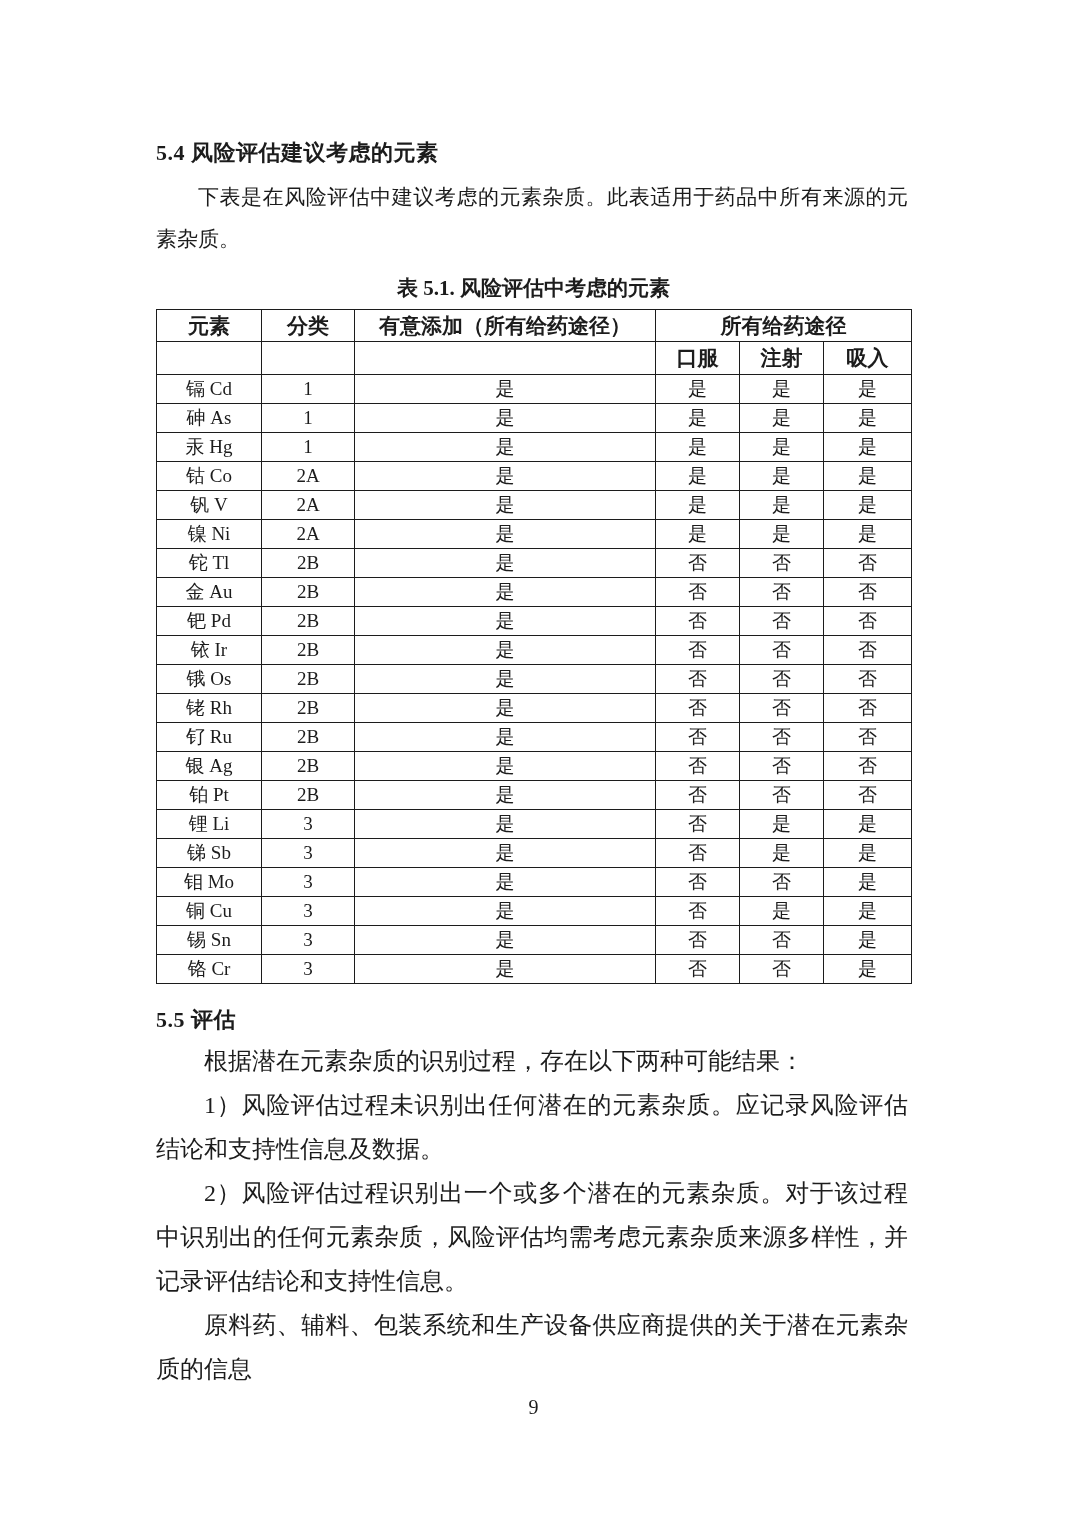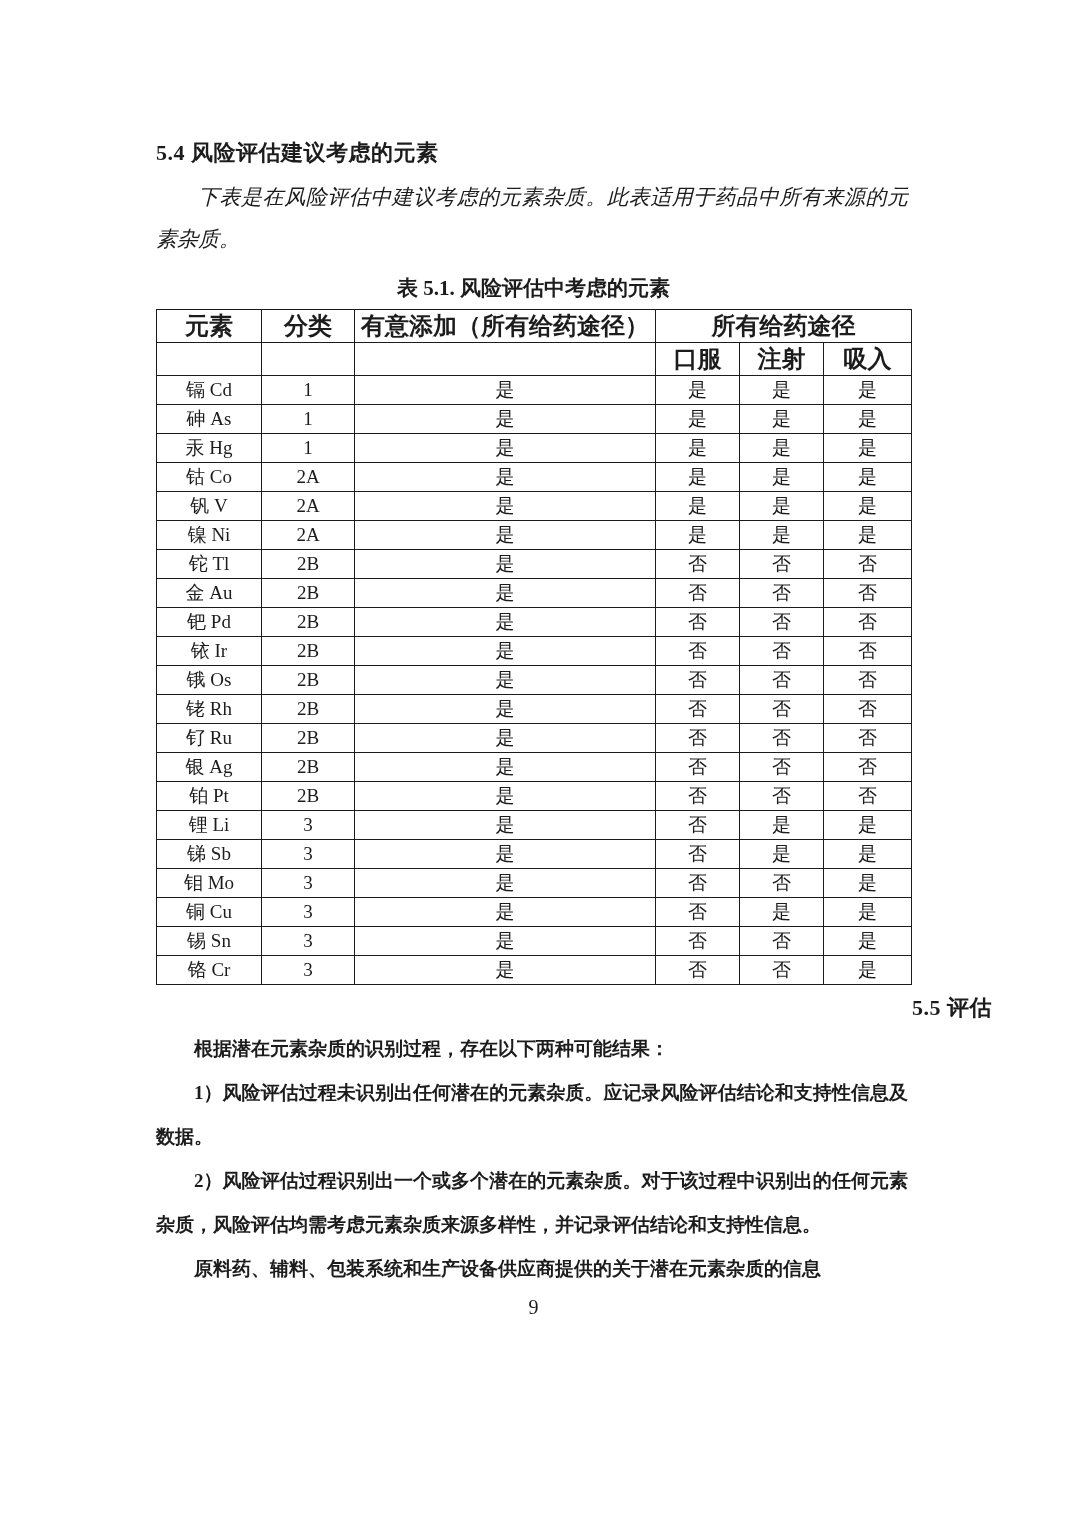--- a/index.html
+++ b/index.html
@@ -5,59 +5,57 @@
   * { margin: 0; padding: 0; box-sizing: border-box; }
   html, body { background: #ffffff; }
   body {
     width: 1080px; height: 1527px;
     font-family: "Liberation Serif", "DejaVu Serif", serif;
     color: #1c1c1c;
     overflow: hidden;
   }
   .page {
     width: 1080px; height: 1527px;
-    padding: 138px 88px 0 156px;
+    padding: 138px 70px 0 156px;
     position: relative;
   }
   .section-heading {
     font-size: 22px; font-weight: bold; line-height: 30px;
     letter-spacing: 0.5px;
   }
   .body-para {
     font-size: 21px; line-height: 42px;
     text-align: justify; text-indent: 2em;
     margin-top: 8px;
     width: 752px;
-    font-style: italic;
   }
   .table-title {
     font-size: 21px; font-weight: bold; line-height: 30px;
     text-align: center; margin-top: 13px;
     width: 755px;
   }
   table.elements {
     width: 755px; margin-top: 6px;
     border-collapse: collapse; table-layout: fixed;
     border: 1.5px solid #1c1c1c;
   }
   table.elements th, table.elements td {
     border: 1px solid #1c1c1c;
     text-align: center; vertical-align: middle;
     font-size: 19px; padding: 0;
     overflow: hidden; white-space: nowrap;
   }
-  table.elements thead th { font-weight: bold; font-size: 24px; height: 32px; }
+  table.elements thead th { font-weight: bold; font-size: 21px; height: 32px; }
   table.elements thead tr.sub-header th { height: 33px; }
   table.elements tbody td { height: 29px; font-weight: normal; }
-  .section-55 { margin-top: 8px; text-align: right; }
+  .section-55 { margin-top: 21px; }
   .para-55 {
-    font-size: 19px; line-height: 44px;
+    font-size: 24px; line-height: 44px;
     text-align: justify; text-indent: 2em;
     width: 752px;
-    font-weight: bold;
   }
   .para-55.first { margin-top: 4px; }
   .page-number {
     font-size: 20px; line-height: 28px; text-align: center;
     width: 755px; margin-top: 2px;
   }
 </style>
 </head>
 <body>
 

